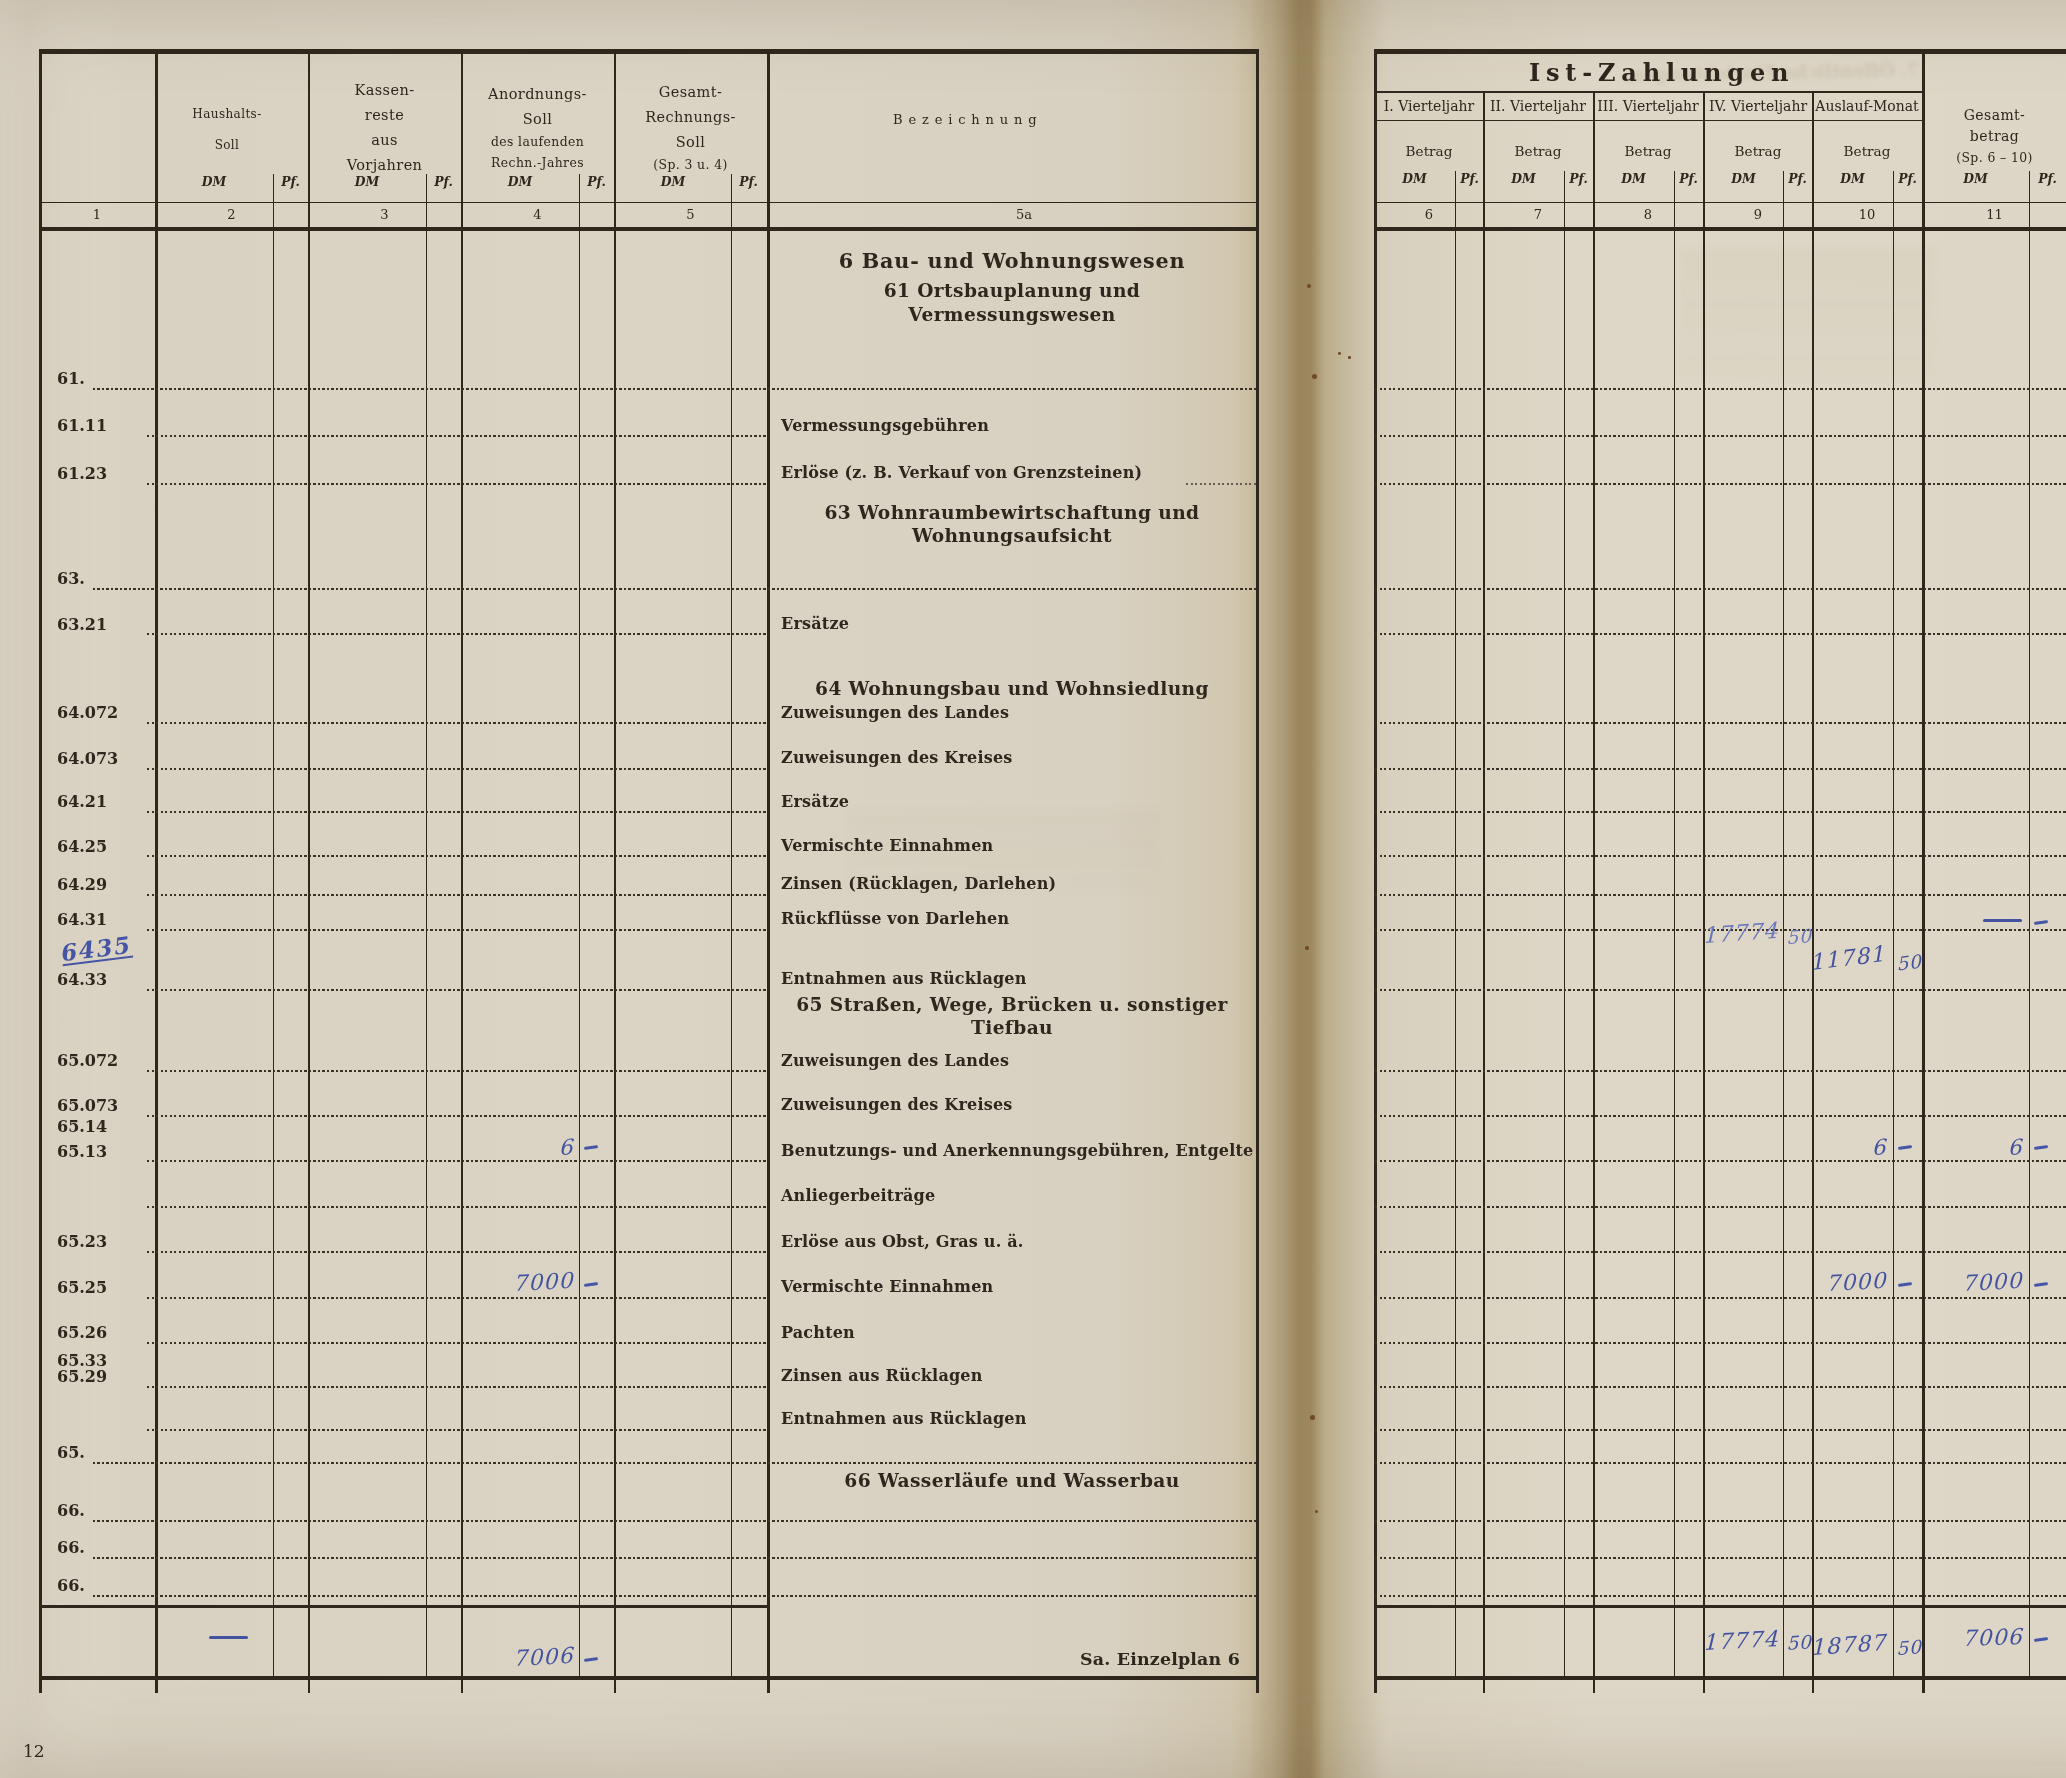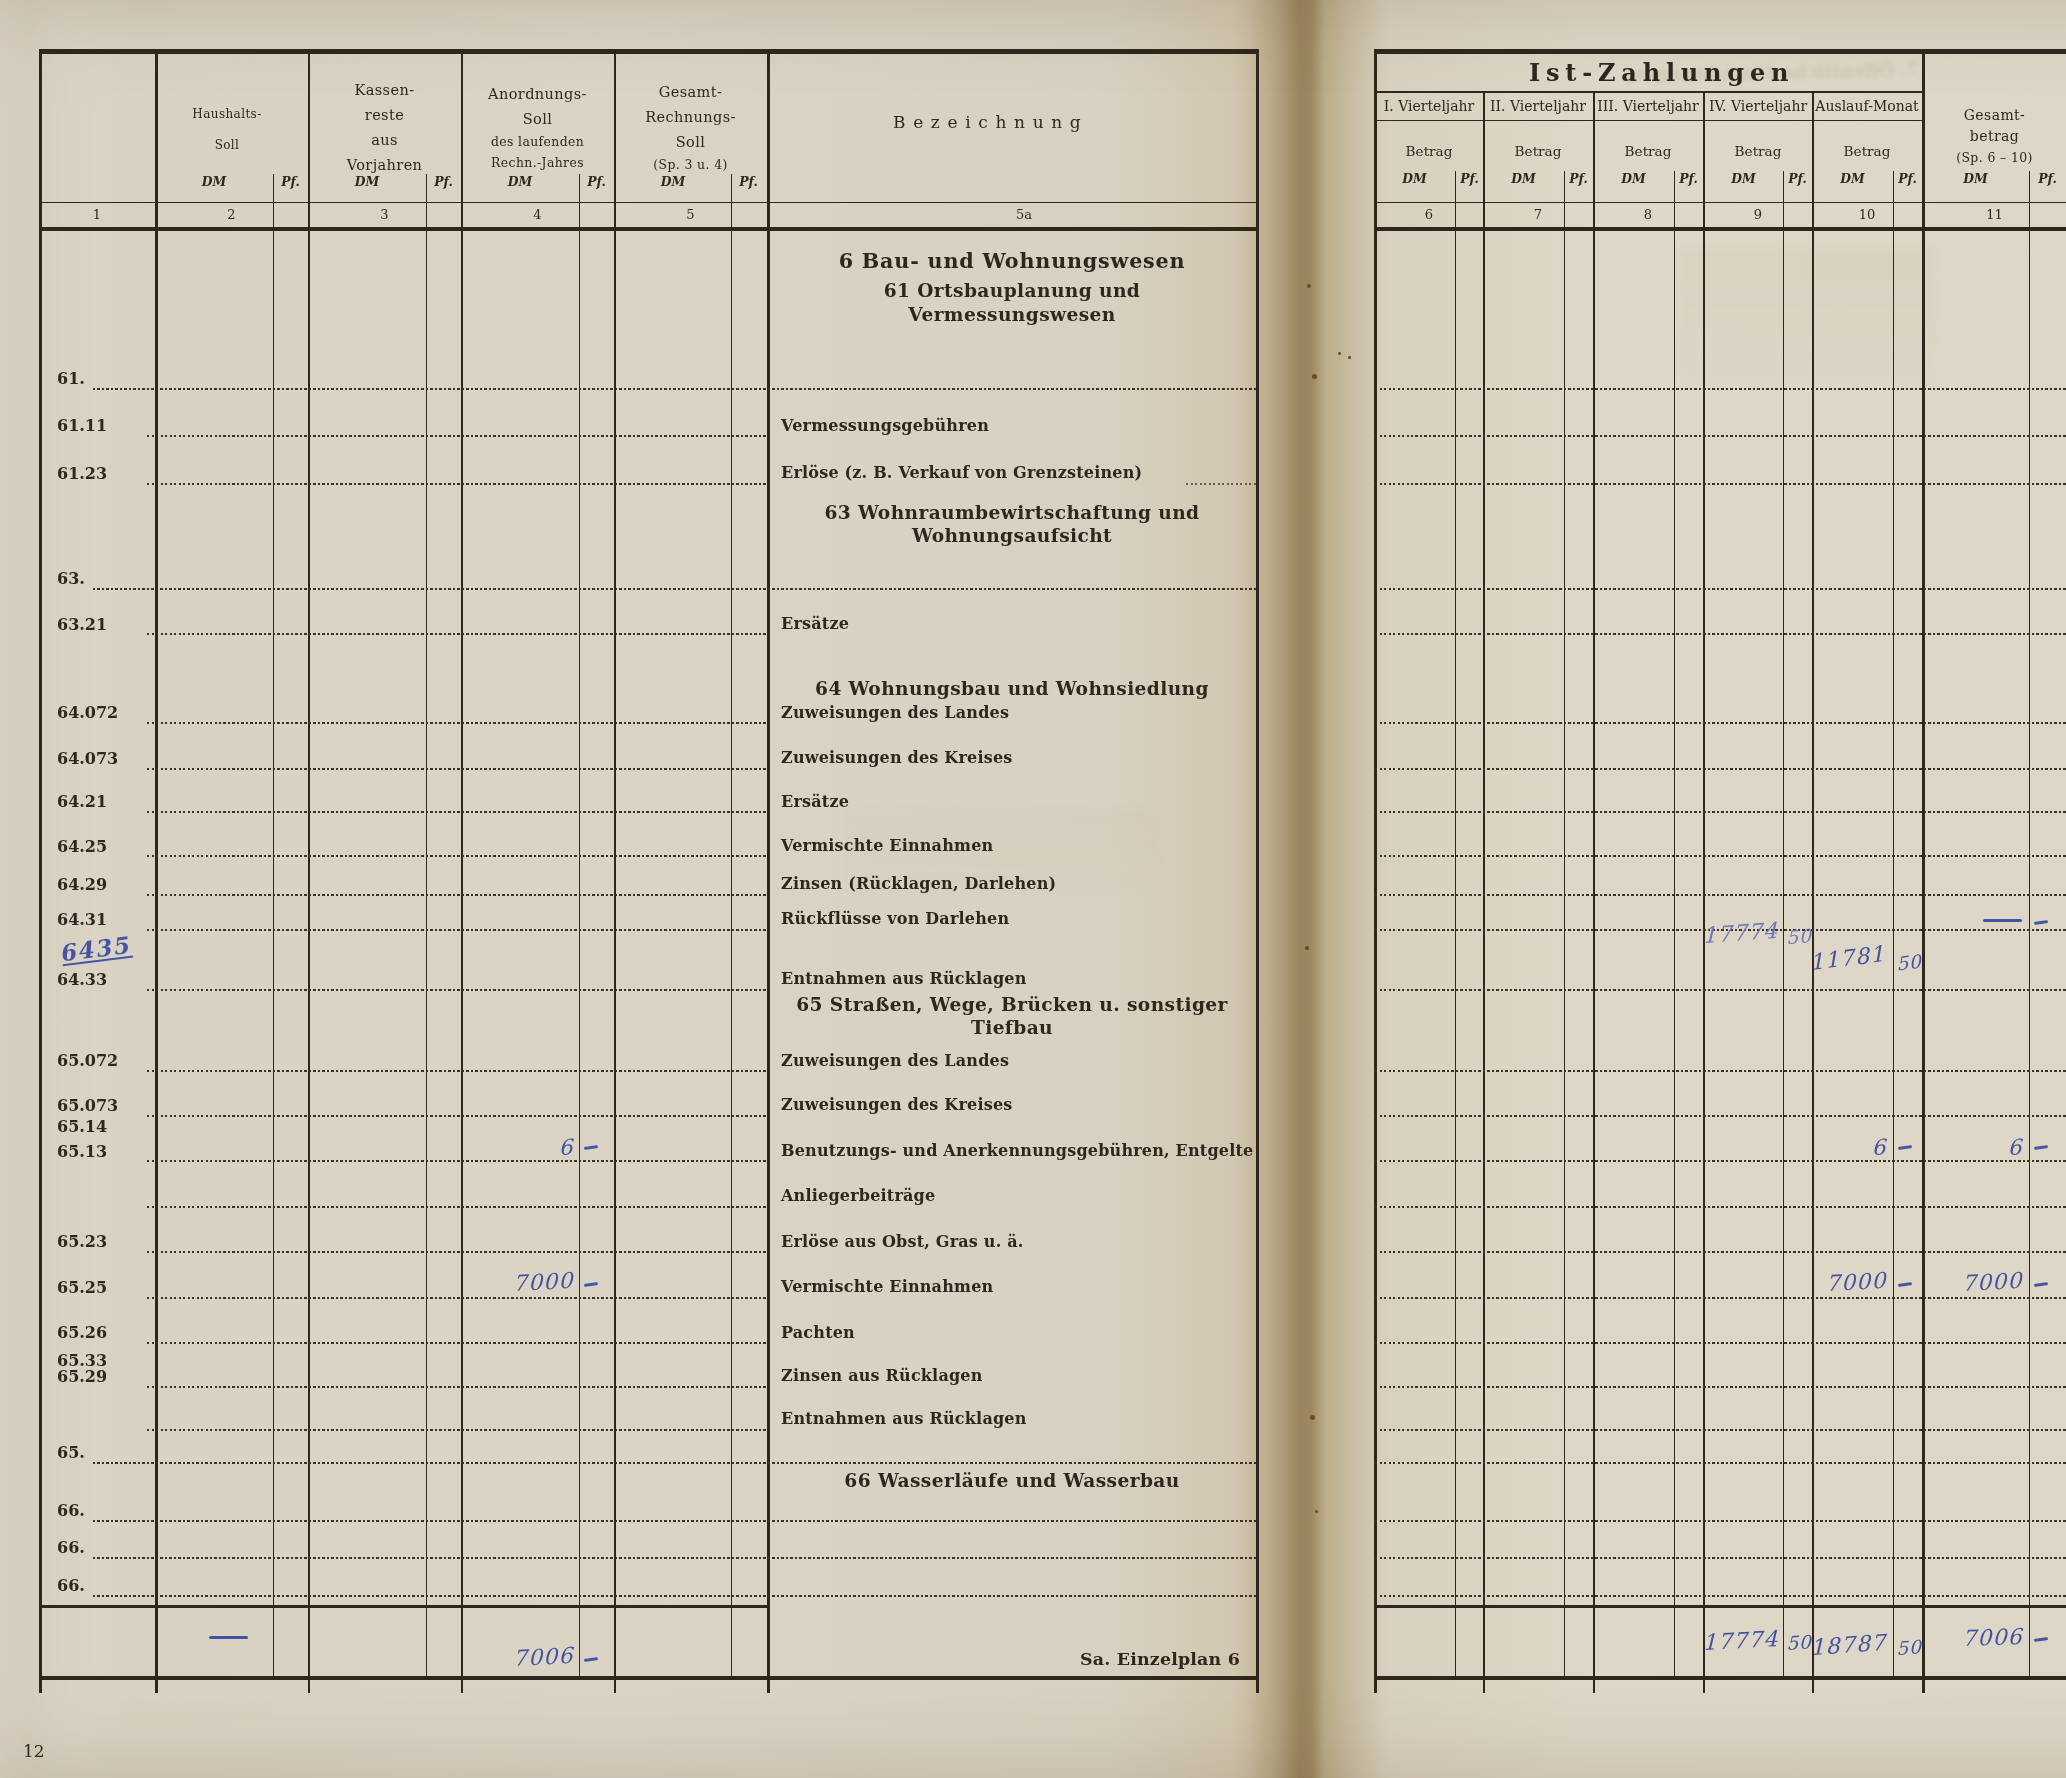--- a/index.html
+++ b/index.html
@@ -14,21 +14,21 @@
   .vign{position:absolute;left:0;top:0;right:0;bottom:0;pointer-events:none;
     box-shadow:inset 0 0 91px rgba(80,60,30,.22)}
   .gutter{position:absolute;left:1248px;top:0;width:136px;height:1778px;pointer-events:none;
     background:linear-gradient(90deg,rgba(70,52,22,0) 0%,rgba(95,72,35,.14) 28%,rgba(120,92,48,.42) 46%,rgba(150,125,75,.22) 56%,rgba(70,52,22,.05) 74%,rgba(70,52,22,0) 100%)}
   .line{position:absolute;background:#2f271c}
   .dot{position:absolute;height:1.7px;background-image:repeating-linear-gradient(90deg,#3a3126 0 2.1px,transparent 2.1px 4.5px)}
   .hcell{position:absolute;display:flex;flex-direction:column;justify-content:center;align-items:center;
     text-align:center;font-size:14px;line-height:24px;letter-spacing:0.4px;white-space:nowrap}
   .hcell .sm{font-size:12.4px;line-height:20.7px}
   .title-ist{position:absolute;font-weight:bold;font-size:24px;letter-spacing:5.8px;white-space:nowrap}
-  .title-bez{position:absolute;font-size:17px;letter-spacing:.45em;white-space:nowrap}
+  .title-bez{position:absolute;font-size:13px;letter-spacing:.45em;white-space:nowrap}
   .qlabel{position:absolute;font-size:14px;text-align:center;white-space:nowrap}
   .betrag{position:absolute;font-size:13.6px;text-align:center}
   .dmpf{position:absolute;font-style:italic;font-weight:bold;font-size:12.4px;text-align:center}
   .colnum{position:absolute;font-size:13px;text-align:center}
   .rowlabel{position:absolute;font-weight:bold;font-size:16px;white-space:nowrap;height:22px;line-height:22px}
   .bez{position:absolute;font-weight:bold;font-size:16px;letter-spacing:0.2px;white-space:nowrap;height:23px;line-height:23px}
   .bezh{position:absolute;left:767px;width:490px;text-align:center;font-weight:bold;white-space:nowrap}
   .h1t{font-size:20.7px;letter-spacing:0.8px}
   .h2t{font-size:18.6px;letter-spacing:0.4px}
   .hw{position:absolute;color:#4353a0;font-style:italic;font-size:22px;letter-spacing:1.2px;white-space:nowrap;transform-origin:left bottom}

